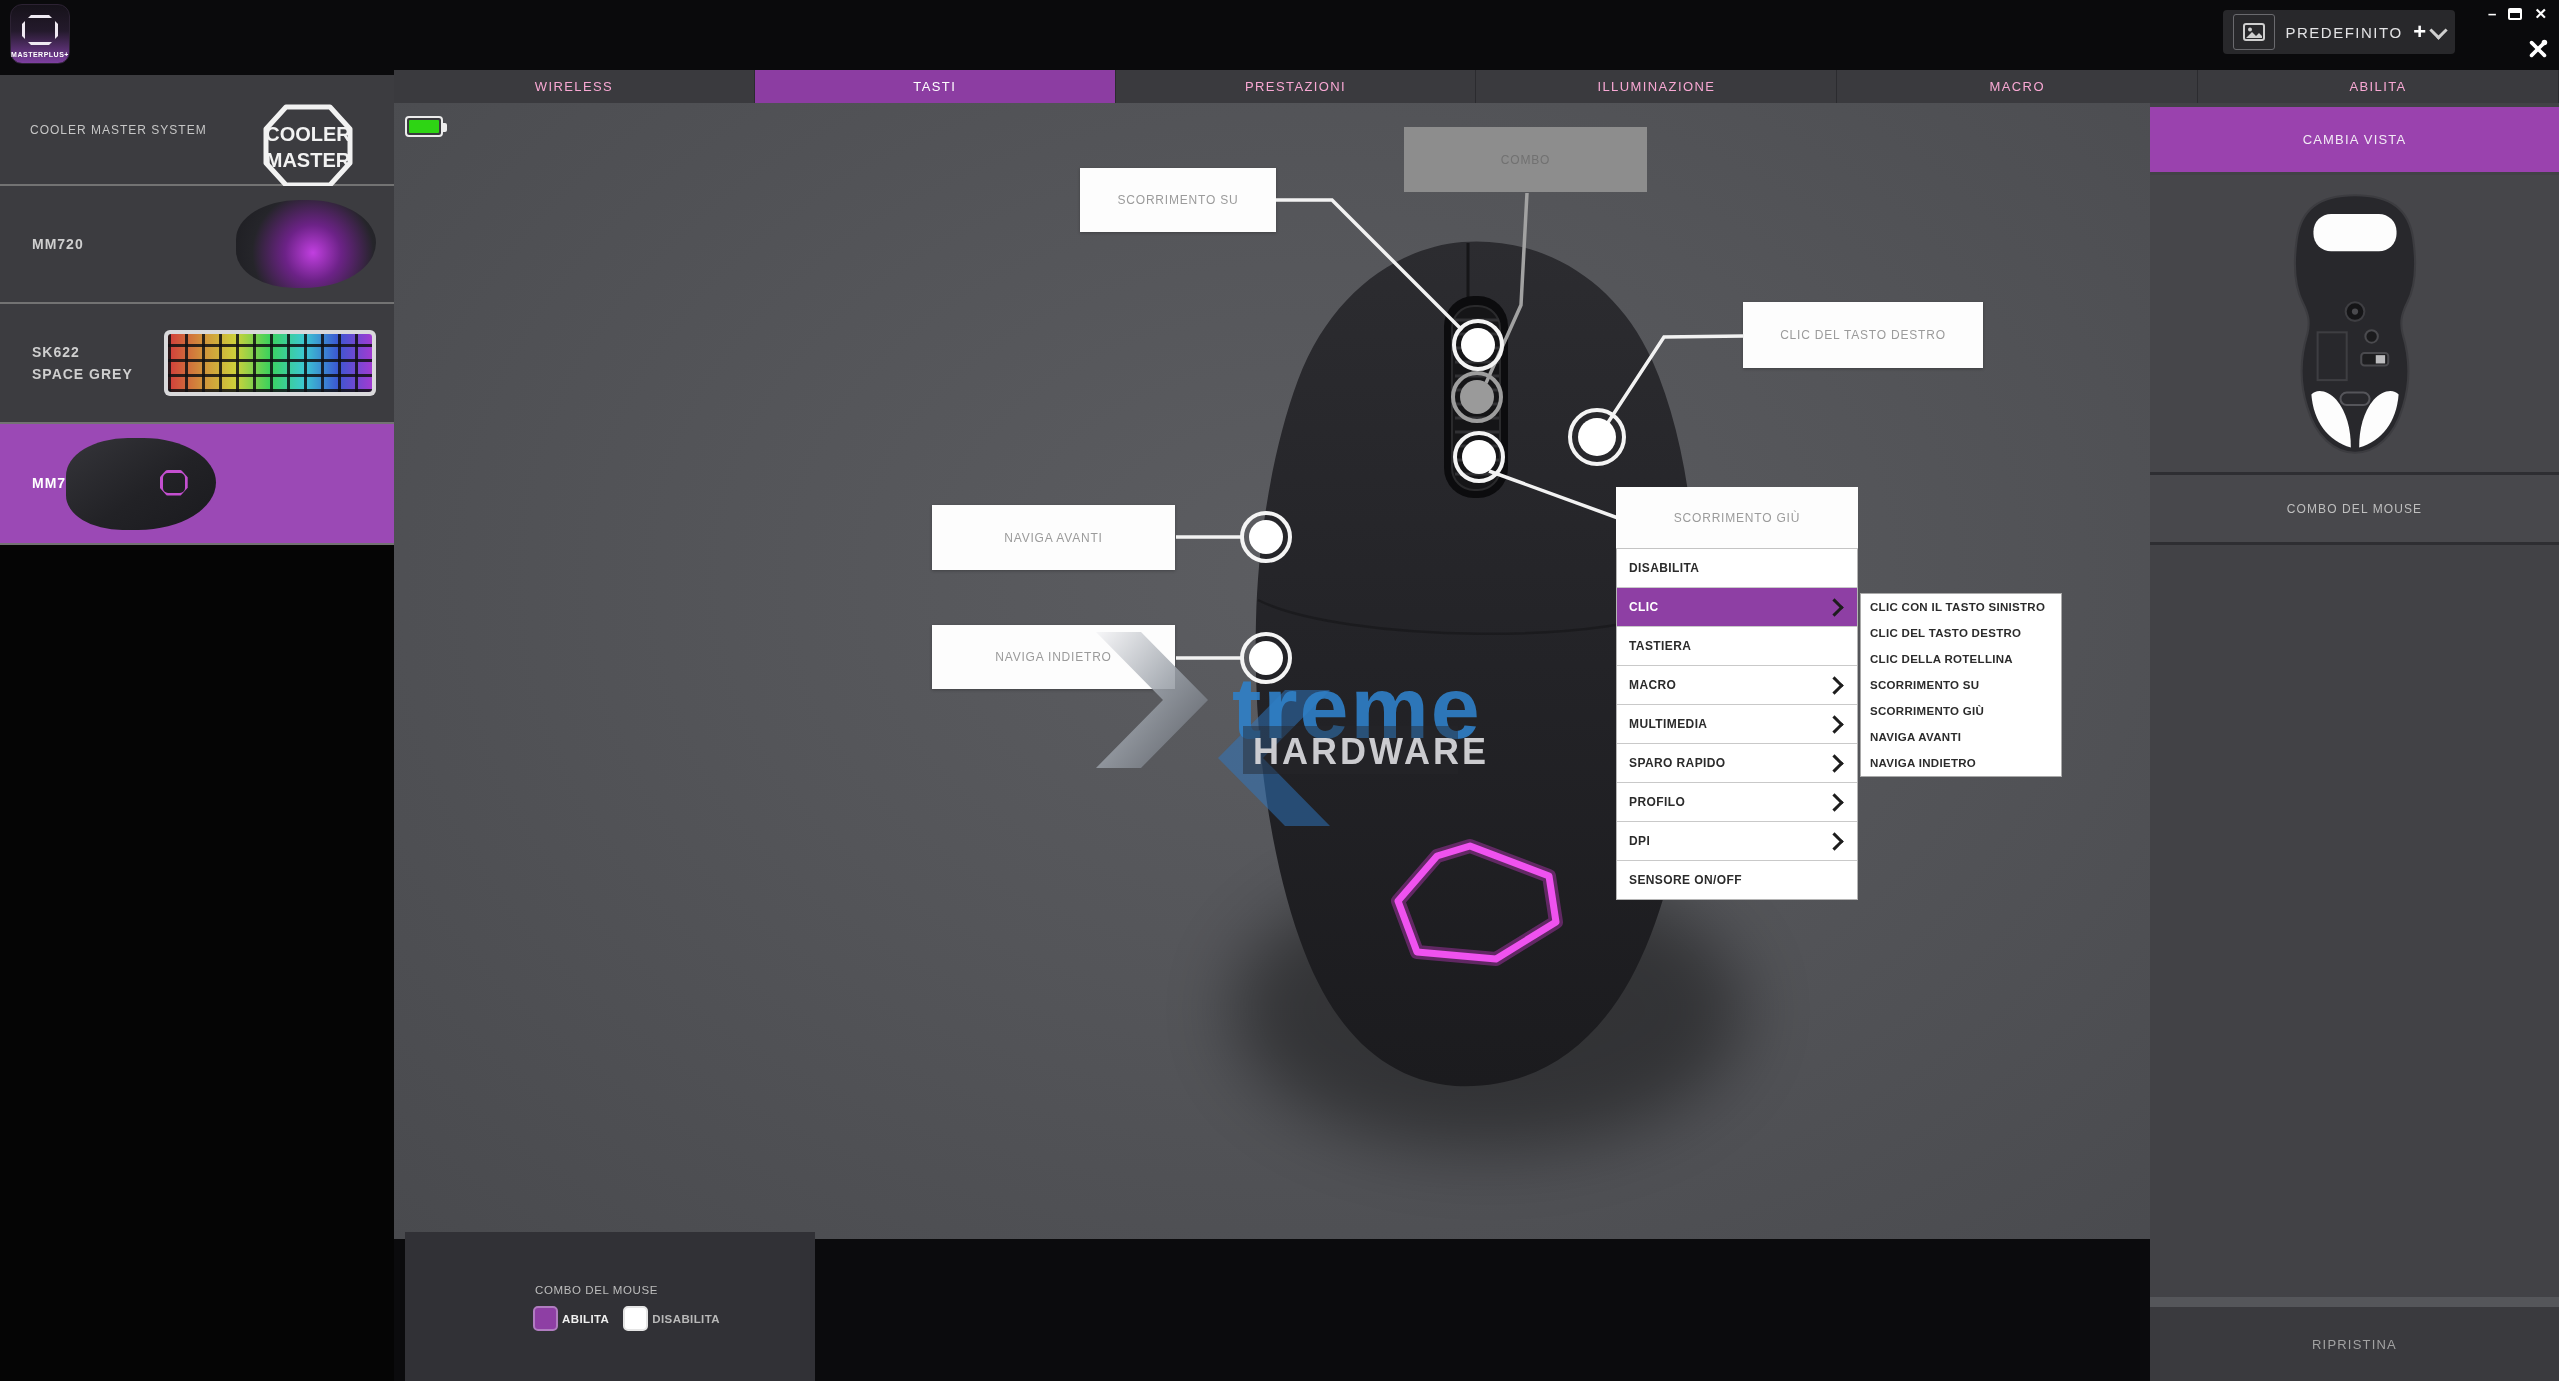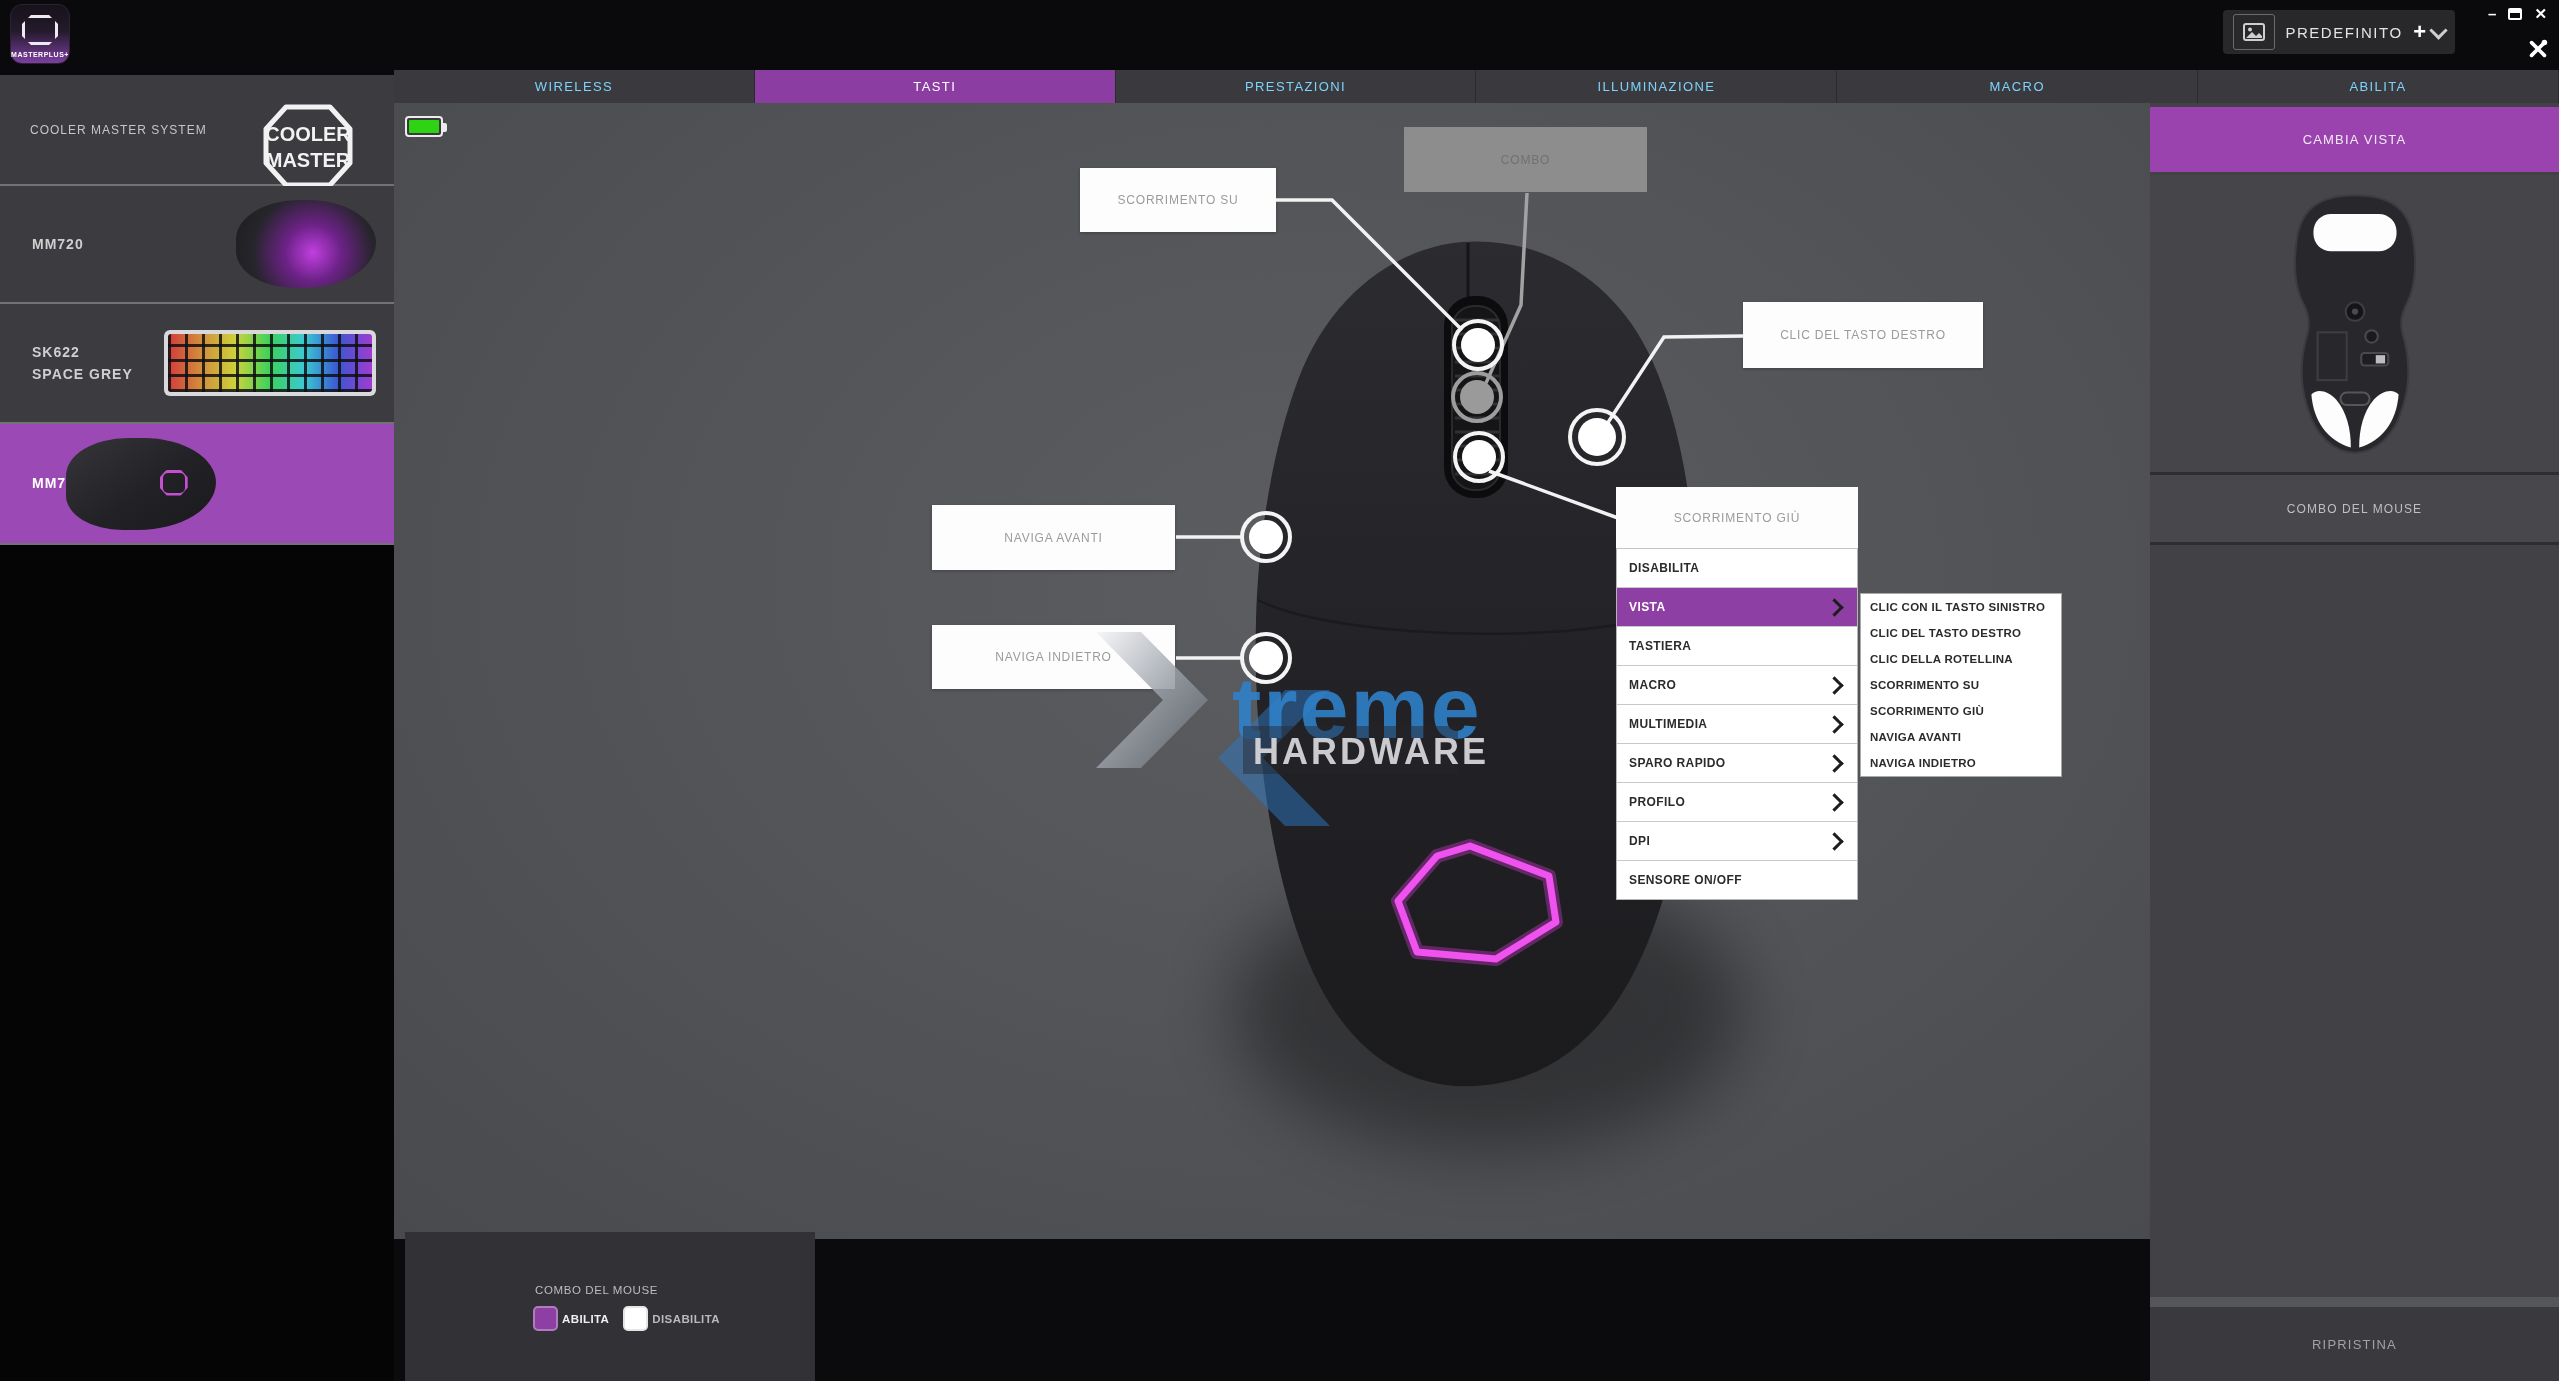--- a/index.html
+++ b/index.html
@@ -28,21 +28,21 @@
   .winctrls{right:12px;top:6px;display:flex;gap:12px;align-items:center;}
   .wglyph{color:#fff;font-size:15px;font-weight:700;line-height:16px;cursor:default;}
   .maxi{width:14px;height:12px;background:#fff;border-radius:2px;position:relative;}
   .maxi:after{content:"";position:absolute;left:2px;top:5px;width:10px;height:5px;background:#0a0a0c;}
   .toolsicon{right:10px;top:38px;width:22px;height:22px;}
 
   
   .tabbar{left:394px;top:70px;width:2165px;height:33px;display:flex;background:#3a3a3e;
     border-bottom:2px solid #29292d;}
   .tab{flex:1;text-align:center;line-height:33px;font-size:13px;letter-spacing:1.4px;
-    color:#7dd3fc;background:#3a3a3e;border-right:1px solid #2b2b2f;}
+    color:#f9a8d4;background:#3a3a3e;border-right:1px solid #2b2b2f;}
   .tab.active{background:#8c3da2;color:#fff;}
 
   
   .sidebar{left:0;top:75px;width:394px;height:1306px;background:#050505;}
   .devrow{position:relative;width:394px;background:#3c3c40;border-bottom:2px solid #737373;
     display:flex;align-items:center;}
   .devrow.selected{background:#9b49b5;}
   .devname{padding-left:32px;color:#cfcfcf;font-size:14px;font-weight:700;letter-spacing:1px;line-height:1.6;}
   .devrow.selected .devname{color:#fff;}
   .sysname{padding-left:30px;color:#c6c6c6;font-size:12px;letter-spacing:1px;}
@@ -298,21 +298,21 @@
       </g>
     </svg>
 
     <div class="abs assignmenu">
       <div class="menuhdr">SCORRIMENTO GIÙ</div>
       <div class="menuwrap">
         <div class="menuitem">
           <span class="lab">DISABILITA</span>
           </div>
         <div class="menuitem hl">
-          <span class="lab">VISTA</span>
+          <span class="lab">CLIC</span>
           <span class="chevr"></span>
           </div>
         <div class="menuitem">
           <span class="lab">TASTIERA</span>
           </div>
         <div class="menuitem">
           <span class="lab">MACRO</span>
           <span class="chevr"></span>
           </div>
         <div class="menuitem">

